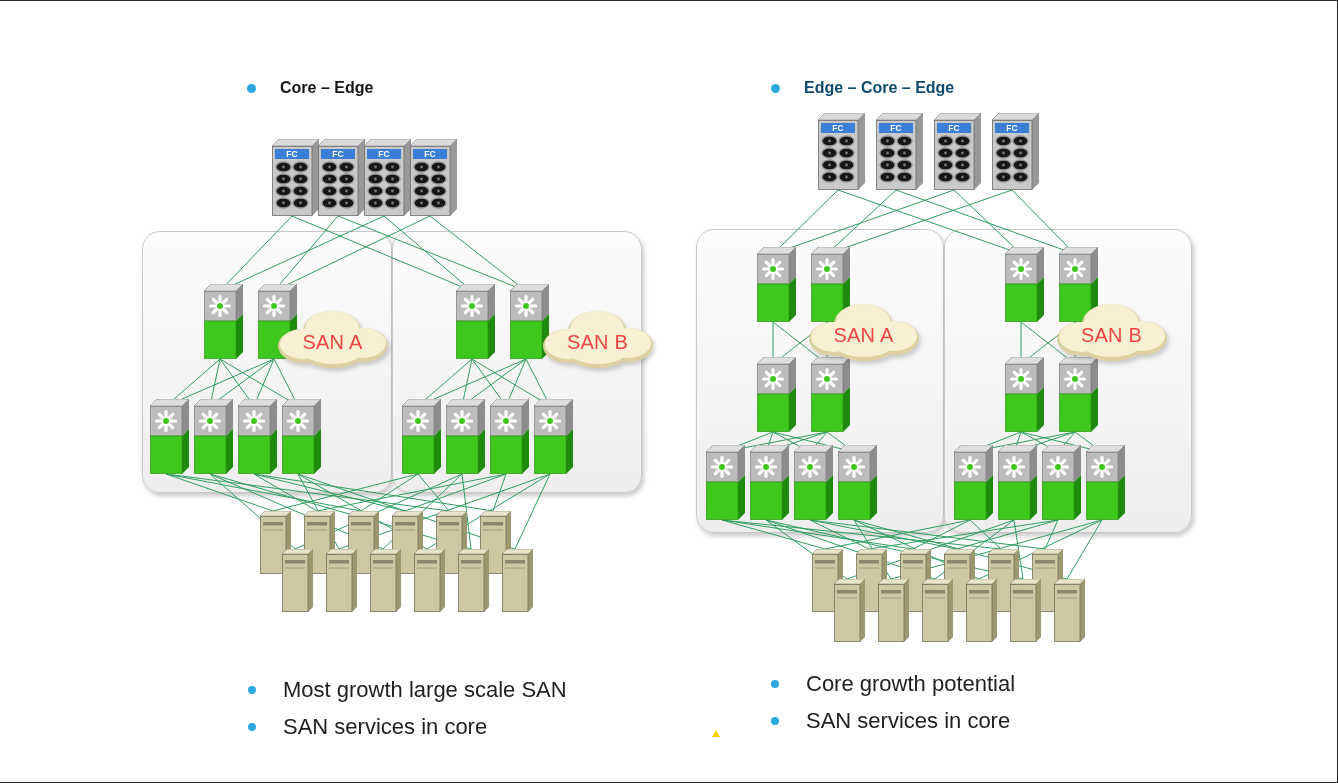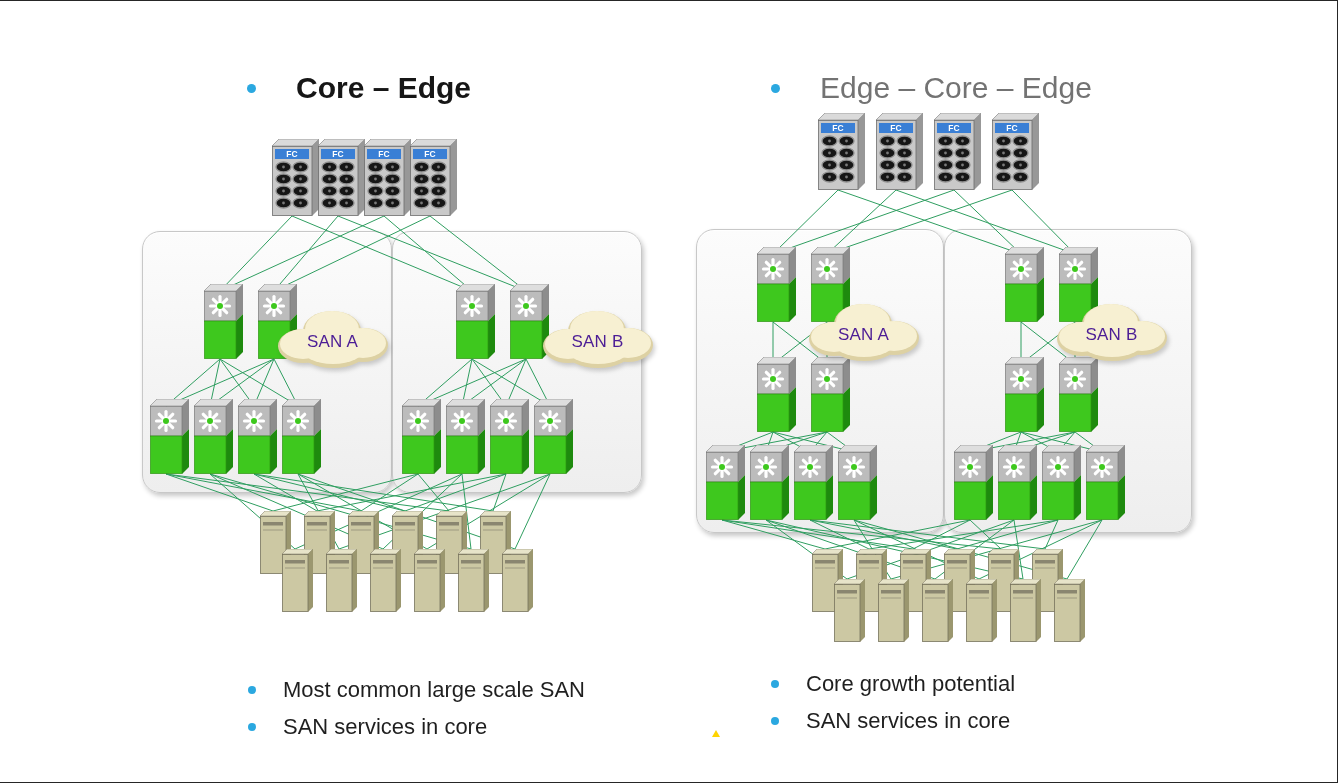--- a/index.html
+++ b/index.html
@@ -14,27 +14,27 @@
     background:linear-gradient(180deg,#fcfcfc 0%,#eeeeee 100%);
     border:1px solid #c8c8c8;
     box-shadow:2px 3px 5px rgba(0,0,0,.22), inset 0 1px 0 #ffffff;
   }
   #wires{position:absolute;left:0;top:0;z-index:2}
   .node{position:absolute;z-index:3;line-height:0}
   .cloud{position:absolute;z-index:4}
   .cloud svg{filter:drop-shadow(2px 3px 2px rgba(0,0,0,.18))}
   .cloud-label{
     position:absolute;inset:0;display:flex;align-items:center;justify-content:center;
-    font-size:17px;color:#4c1d95;padding-top:6px;letter-spacing:.2px;
+    font-size:20px;color:#ef4444;padding-top:6px;letter-spacing:.2px;
   }
   .heading{position:absolute;display:flex;align-items:center;z-index:5;height:26px}
   .dot{width:9px;height:9px;border-radius:50%;background:#2ba8e0;flex:none}
-  .h-text{margin-left:40px;font-size:30px;color:#1d1d1d;white-space:nowrap}
+  .h-text{margin-left:24px;font-size:16px;color:#1d1d1d;white-space:nowrap}
   .bold{font-weight:700;color:#161616}
-  .semi{font-weight:400;color:#737373}
+  .semi{font-weight:700;color:#0c4a6e}
   .bullet-list{position:absolute;z-index:5}
   .bullet-item{display:flex;align-items:center;height:37px;font-size:22px;color:#1f1f1f;white-space:nowrap}
   .bullet-item .dot{width:8px;height:8px;margin-right:27px}
   .stray{
     position:absolute;width:8px;height:7px;background:#ffd400;z-index:5;
     clip-path:polygon(50% 0,100% 100%,0 100%);
   }
 </style>
 </head>
 <body>
@@ -977,21 +977,21 @@
     <span class="h-text bold">Core – Edge</span>
   </div>
   <div class="heading" style="left:771px;top:74px">
     <span class="dot"></span>
     <span class="h-text semi">Edge – Core – Edge</span>
   </div>
 
   <div class="bullet-list" style="left:248px;top:670px">
     <div class="bullet-item">
       <span class="dot"></span>
-      <span>Most common large scale SAN</span>
+      <span>Most growth large scale SAN</span>
     </div>
     <div class="bullet-item">
       <span class="dot"></span>
       <span>SAN services in core</span>
     </div>
   </div>
 
   <div class="bullet-list" style="left:771px;top:664px">
     <div class="bullet-item">
       <span class="dot"></span>

